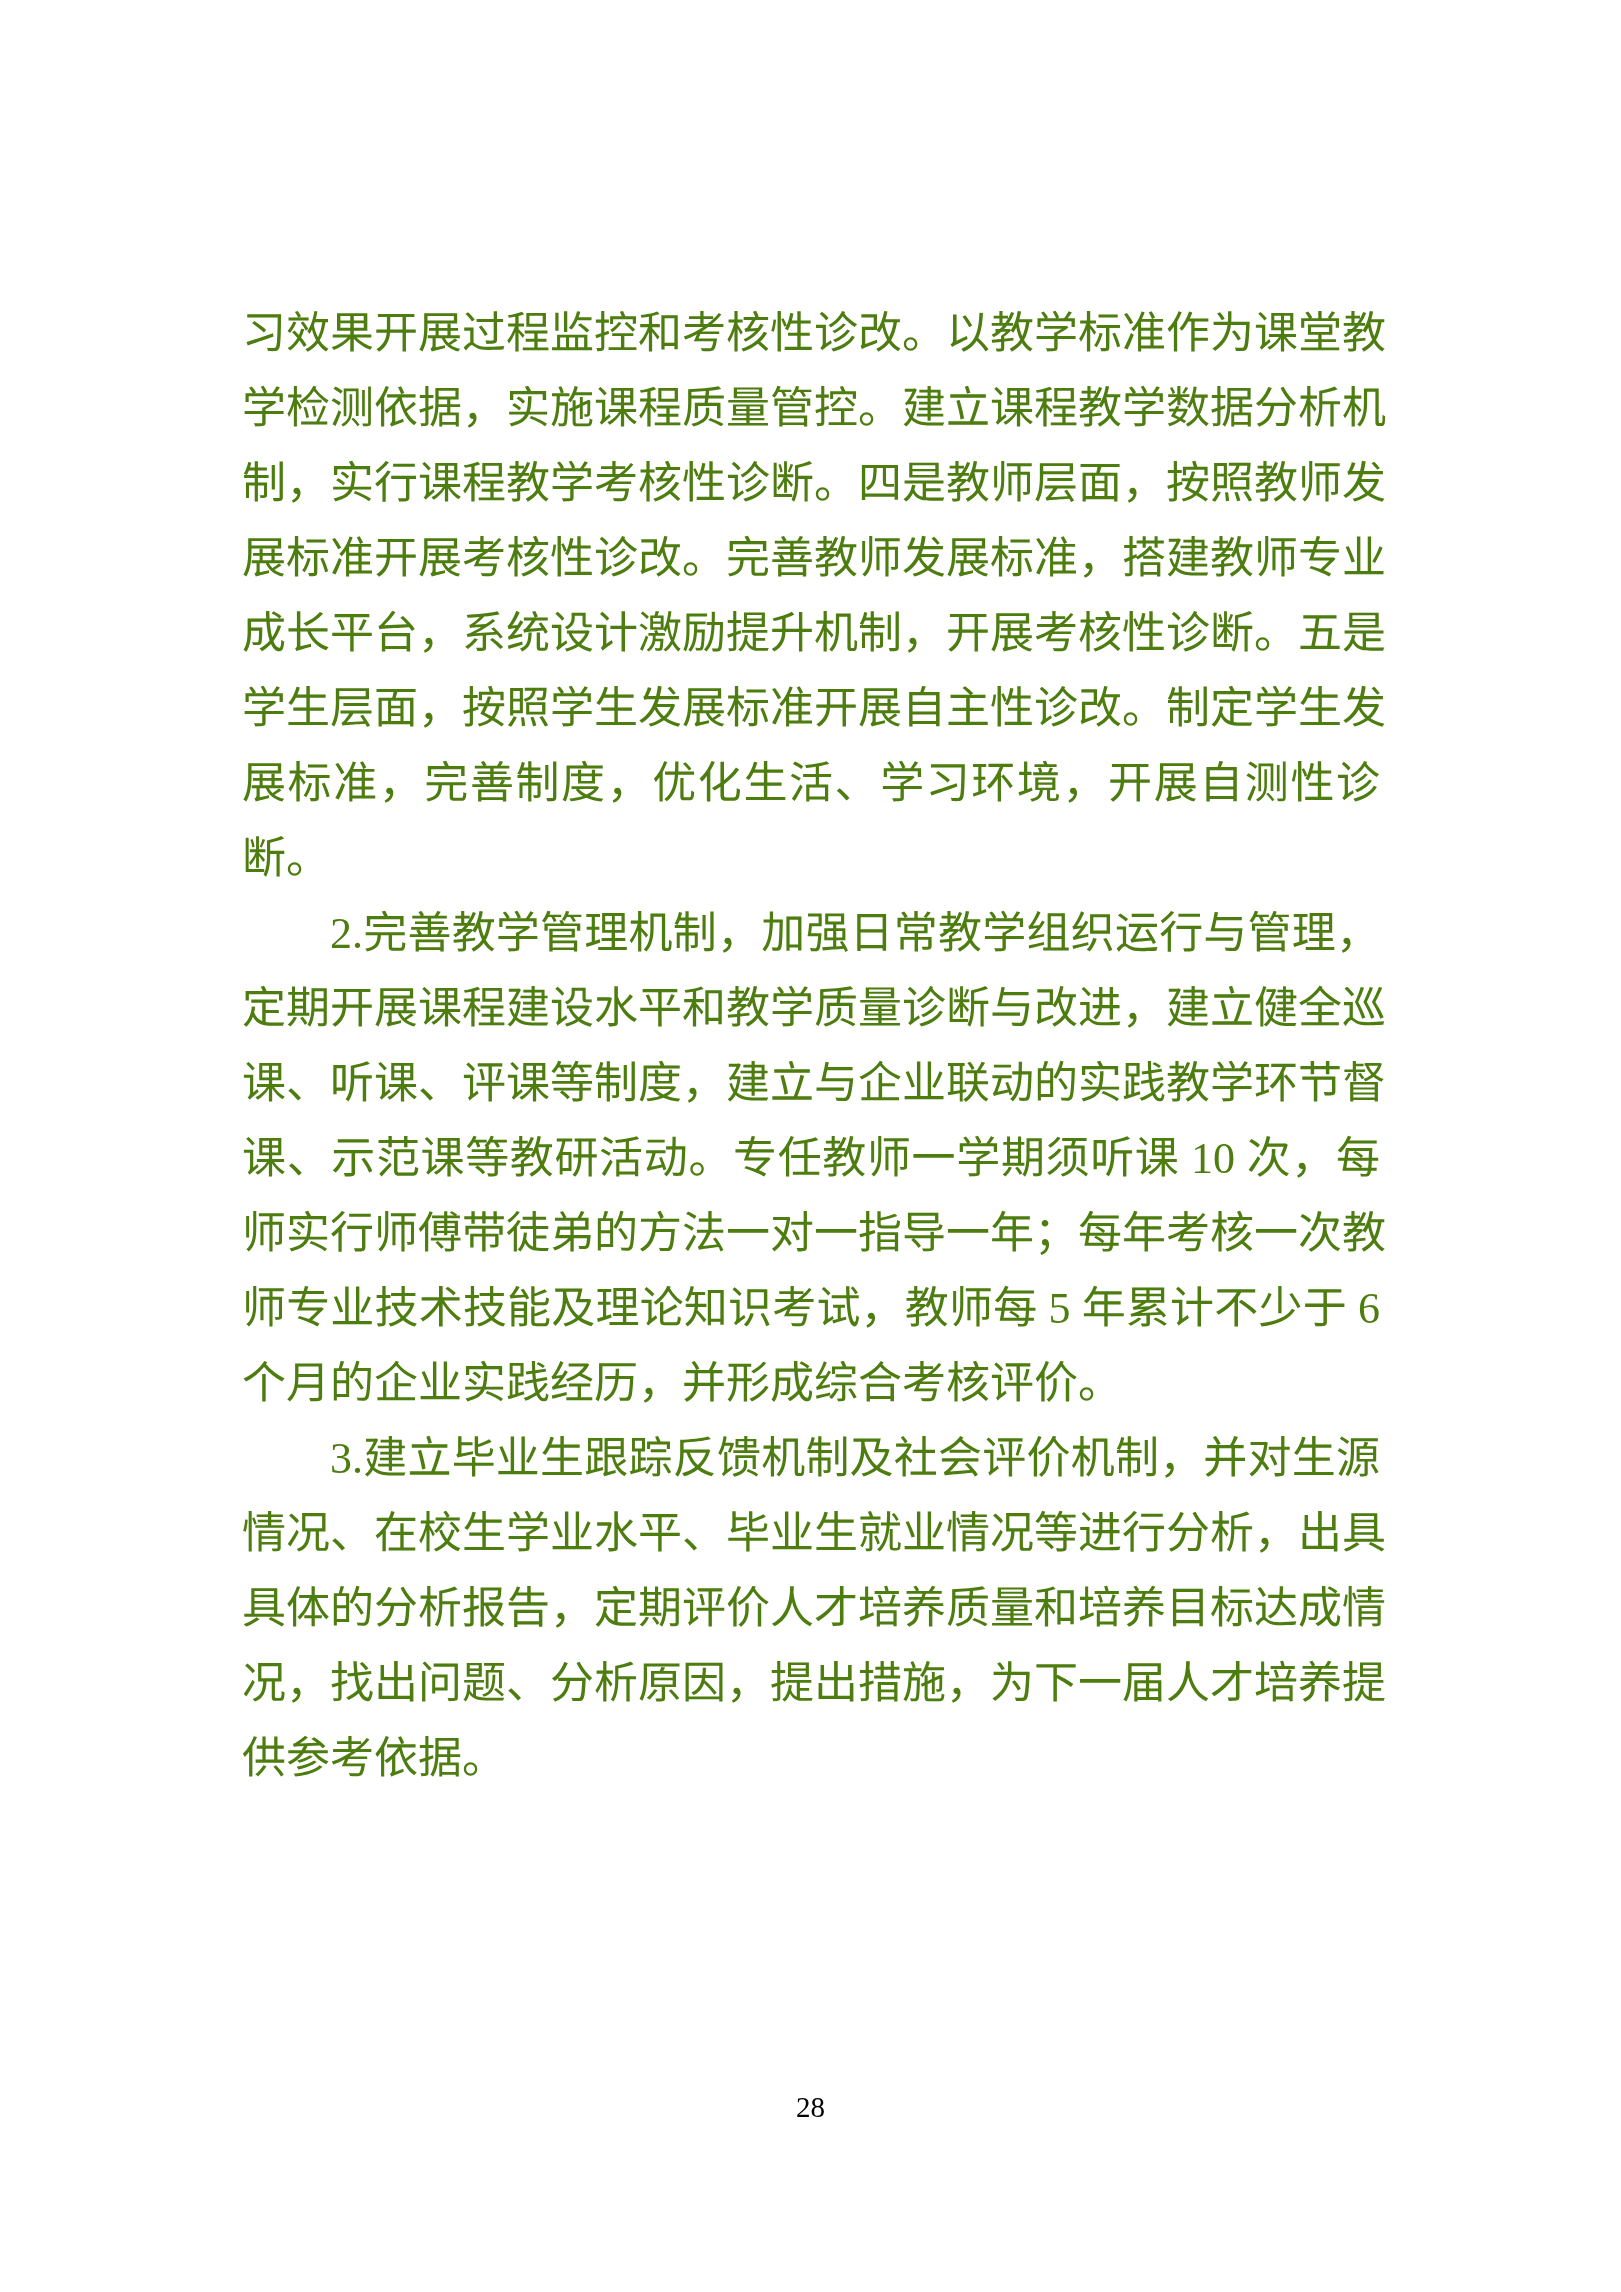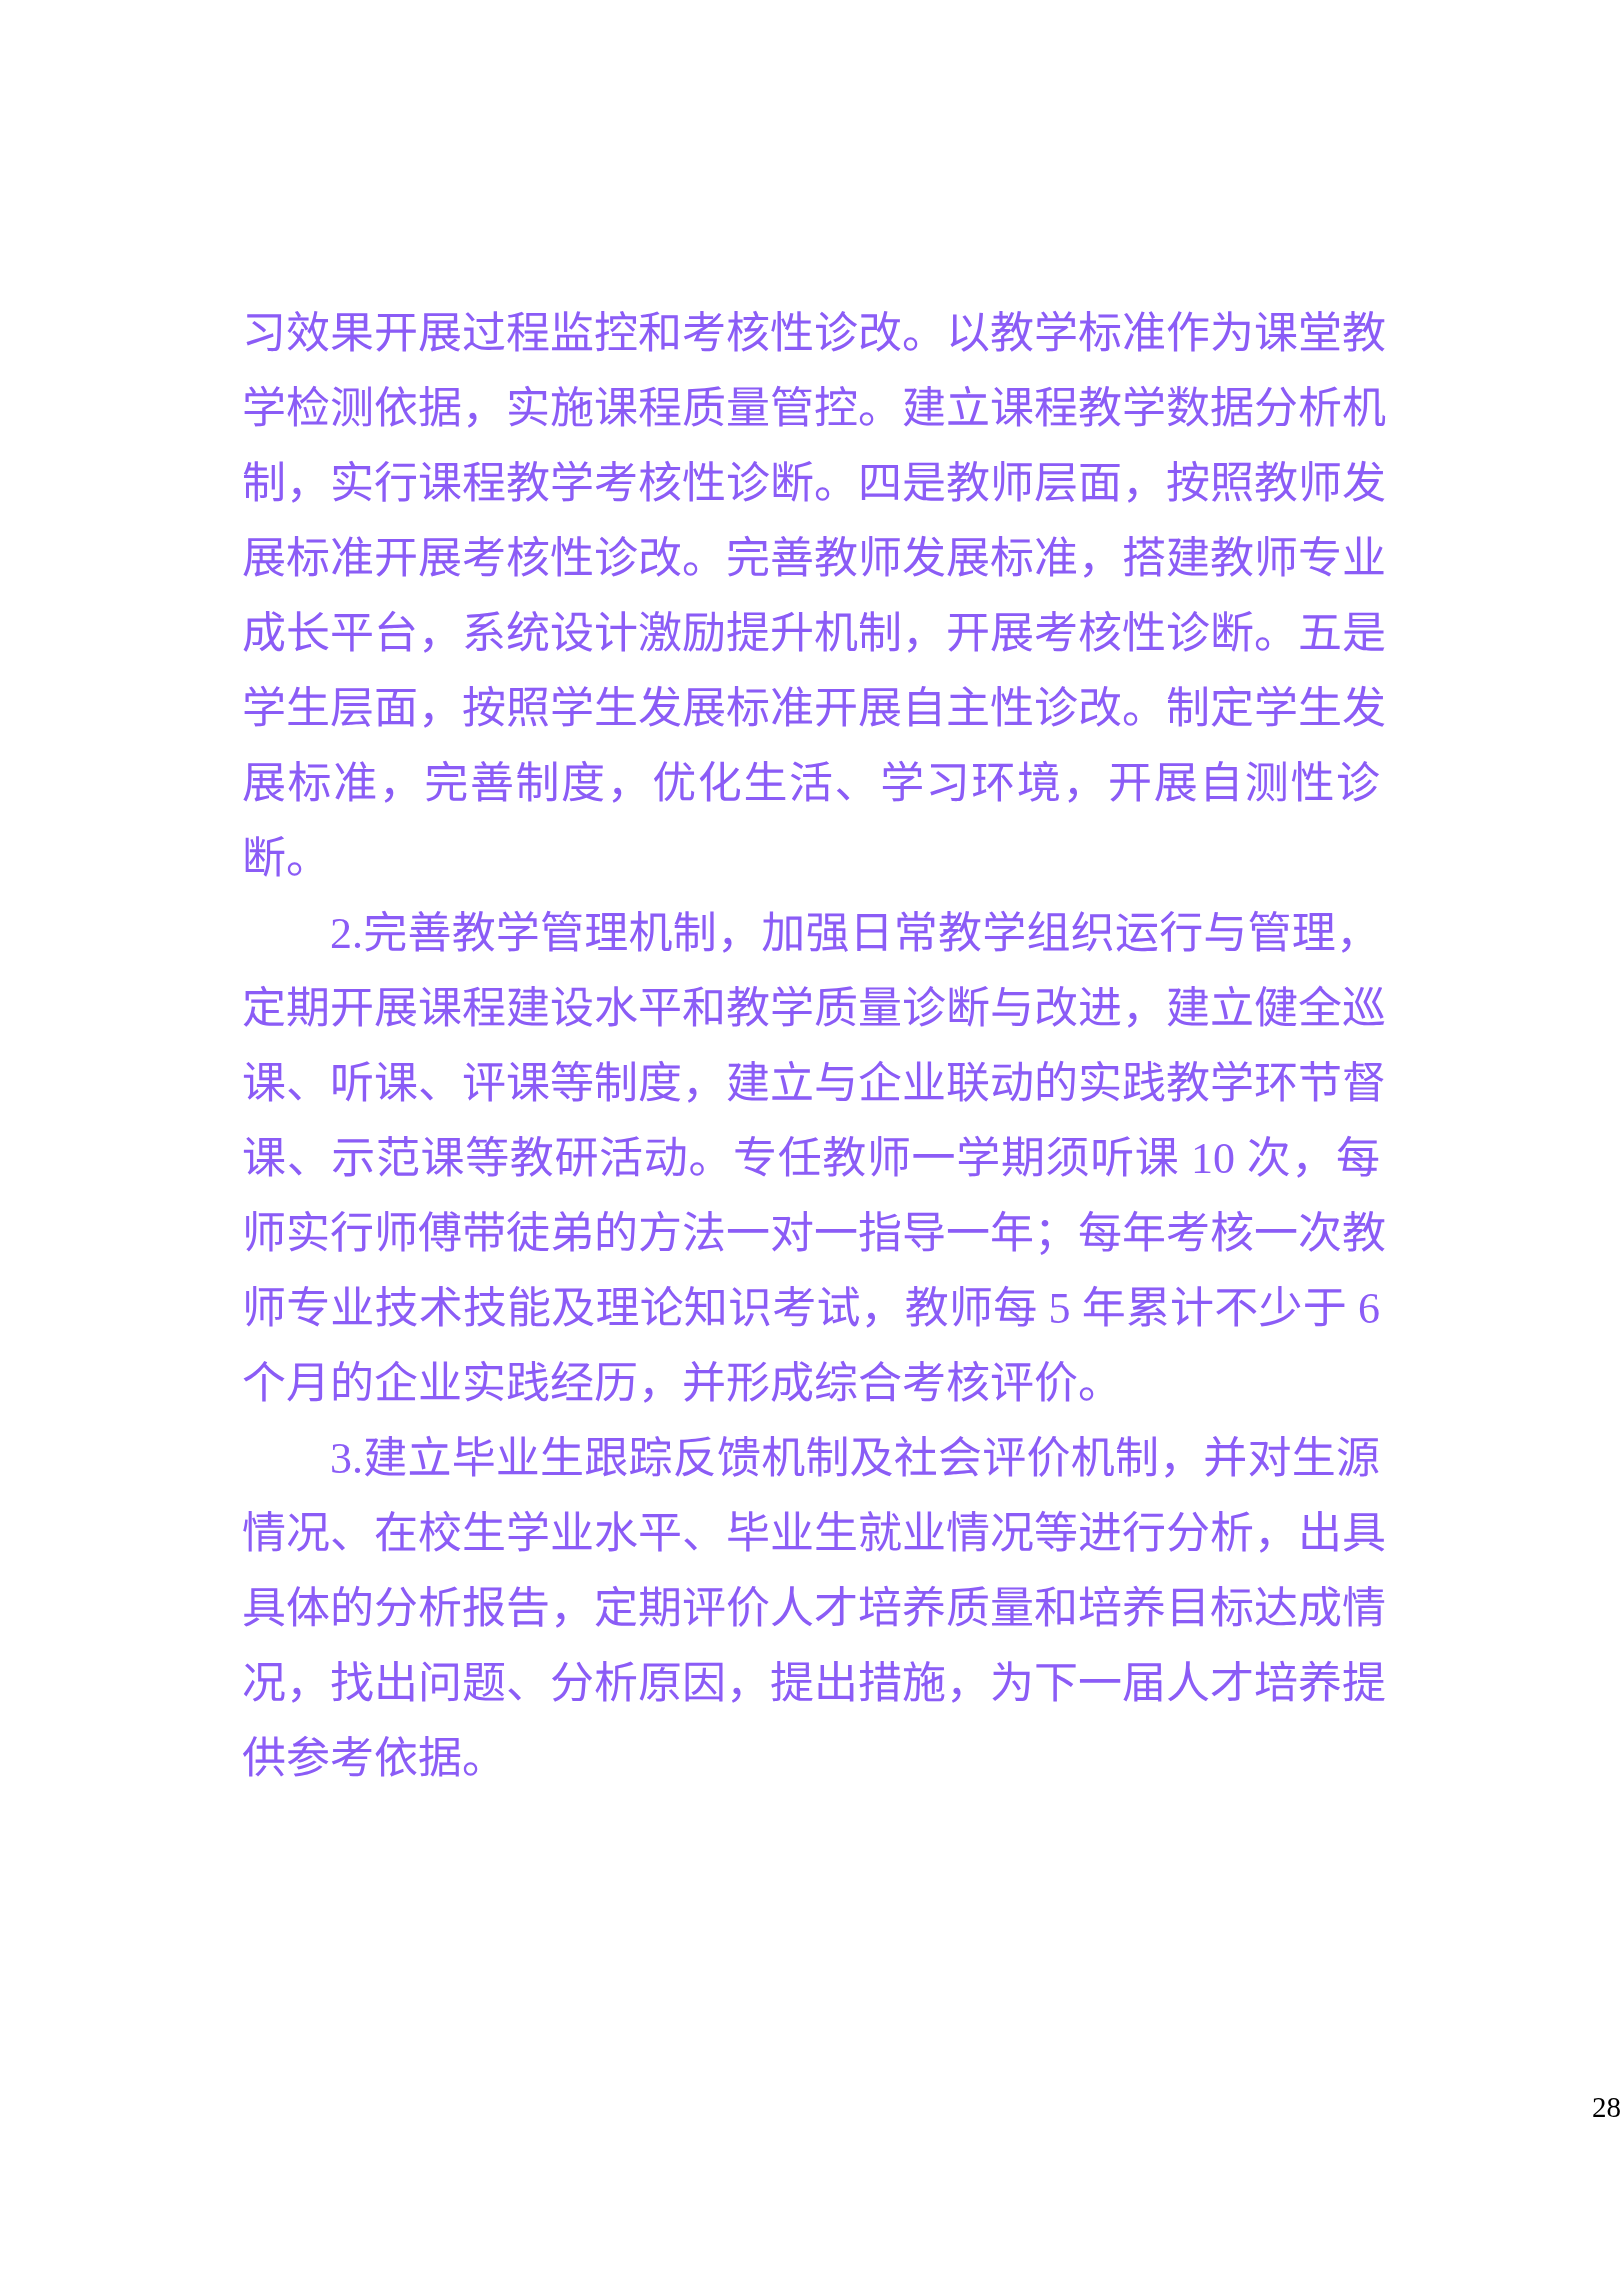--- a/index.html
+++ b/index.html
@@ -24,35 +24,35 @@
   }
   .line {
     font-size: 44px;
     line-height: 75px;
     height: 75px;
     white-space: nowrap;
     text-align: justify;
     text-align-last: justify;
     text-justify: inter-character;
     letter-spacing: 0;
-    color: #8b5cf6;
+    color: #4d7c0f;
   }
   .line.indent {
     text-indent: 88px;
   }
   .line.last {
     text-align: left;
     text-align-last: left;
   }
   .page-number {
     position: absolute;
     top: 2088px;
     left: 0;
     width: 100%;
-    text-align: right;
+    text-align: center;
     font-size: 29px;
     line-height: 39px;
     color: #000000;
   }
 </style>
 </head>
 <body>
 
 <div class="page">
 

